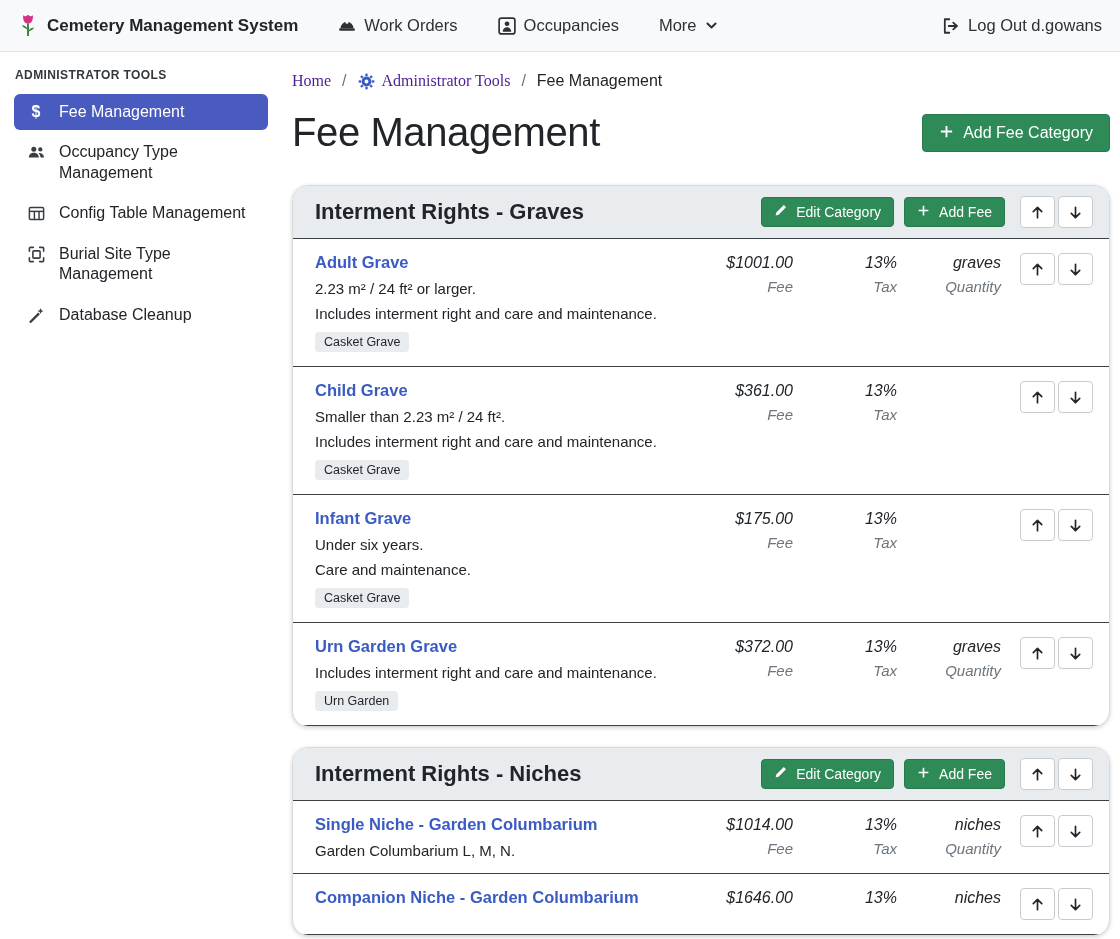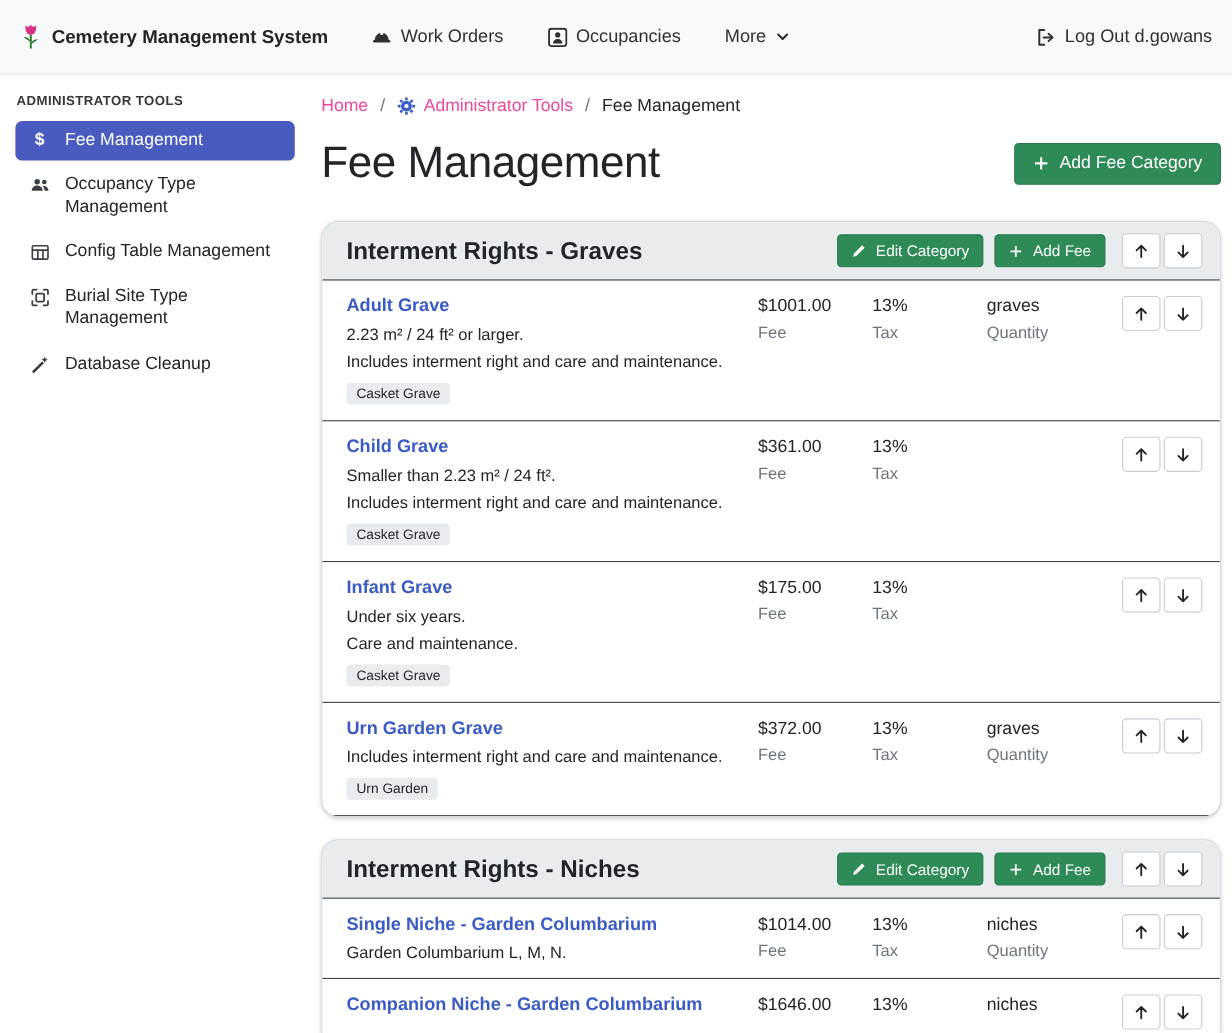--- a/index.html
+++ b/index.html
@@ -7,21 +7,21 @@
   body {
     width: 1120px; height: 939px; overflow: hidden;
     font-family: "Liberation Sans", "DejaVu Sans", sans-serif;
     color: #212529; background: #fff;
   }
   a { text-decoration: none; color: inherit; }
   button { font-family: inherit; cursor: pointer; }
 
   
   .navbar {
-    height: 68px; background: #f8f9fa; border-bottom: 1px solid #e4e7ea;
+    height: 52px; background: #f8f9fa; border-bottom: 1px solid #e4e7ea;
     display: flex; align-items: center; padding: 0 18px;
   }
   .brand { display: flex; align-items: center; gap: 9px; font-weight: 700; font-size: 17px; color: #212529; }
   .nav-links { display: flex; align-items: center; gap: 40px; margin-left: 40px; }
   .nav-link { display: flex; align-items: center; gap: 8px; color: #2c3136; font-size: 16.5px; }
   .nav-link svg { color: #2c3136; }
   .nav-right { margin-left: auto; }
 
   
   .layout { display: flex; height: 887px; }
@@ -34,30 +34,30 @@
   .side-item + .side-item { margin-top: 4px; }
   .side-item .sicon { width: 20px; flex-shrink: 0; display: flex; justify-content: center; color: #383e44; margin-top: 2px; }
   .side-item.active { background: #4a5bc0; color: #fff; }
   .side-item.active .sicon { color: #fff; }
   .dollar-glyph { font-weight: 700; font-size: 16px; line-height: 1; }
 
   .main { flex: 1; padding: 14px 10px 0 12px; }
 
   
   .breadcrumb { display: flex; align-items: center; gap: 11px; font-size: 16px; margin-top: 6px; }
-  .crumb-link { color: #ec4899; display: flex; gap: 7px; }
+  .crumb-link { color: #4c1d95; display: flex; align-items: center; gap: 7px; font-family: Liberation Serif, serif; }
   .crumb-sep { color: #6c757d; }
   .crumb-current { color: #212529; }
 
   
   .page-head { display: flex; align-items: center; justify-content: space-between; margin: 20px 0 30px; }
   .page-title { font-size: 40px; font-weight: 500; margin: 0; letter-spacing: -.4px; }
 
   
-  .btn { display: inline-flex; align-items: center; gap: 9px; border-radius: 4px; border: 1px solid transparent; }
+  .btn { display: inline-flex; align-items: flex-start; gap: 9px; border-radius: 4px; border: 1px solid transparent; }
   .btn-green { background: #2e8b57; color: #fff; border-color: #287a4c; }
   .btn-lg { font-size: 16px; padding: 9px 16px; }
   .btn-sm { font-size: 14px; padding: 6px 12px; }
   .btn-icon {
     background: #fff; border: 1px solid #c7ccd1; color: #212529;
     width: 35px; height: 32px; display: inline-flex; align-items: center; justify-content: center;
     border-radius: 4px; padding: 0;
   }
 
   
@@ -76,21 +76,21 @@
   
   .fee-row { display: flex; align-items: flex-start; padding: 14px 16px 14px 22px; border-bottom: 1px solid #3c4248; }
   .fee-main { flex: 1; min-width: 0; padding-right: 8px; }
   .fee-name { font-size: 16.5px; font-weight: 700; color: #3b5bc4; display: inline-block; }
   .fee-desc { font-size: 15px; margin-top: 8px; color: #212529; }
   .fee-desc:empty { display: none; }
   .tag {
     display: inline-block; background: #e9ecef; color: #1f2327;
     border-radius: 4px; padding: 3px 9px; font-size: 12.5px; margin-top: 10px;
   }
-  .num-col { width: 104px; text-align: left; padding-top: 1px; flex-shrink: 0; }
+  .num-col { width: 104px; text-align: right; padding-top: 1px; flex-shrink: 0; font-style: italic; }
   .num-val { font-size: 16px; }
   .num-lbl { font-size: 15px; color: #6c757d; margin-top: 6px; }
   .num-val:empty, .num-lbl:empty { display: none; }
   .row-arrows { width: 92px; flex-shrink: 0; display: flex; justify-content: flex-end; gap: 3px; }
 </style>
 </head>
 <body>
 
 <nav class="navbar">
   <a class="brand">

